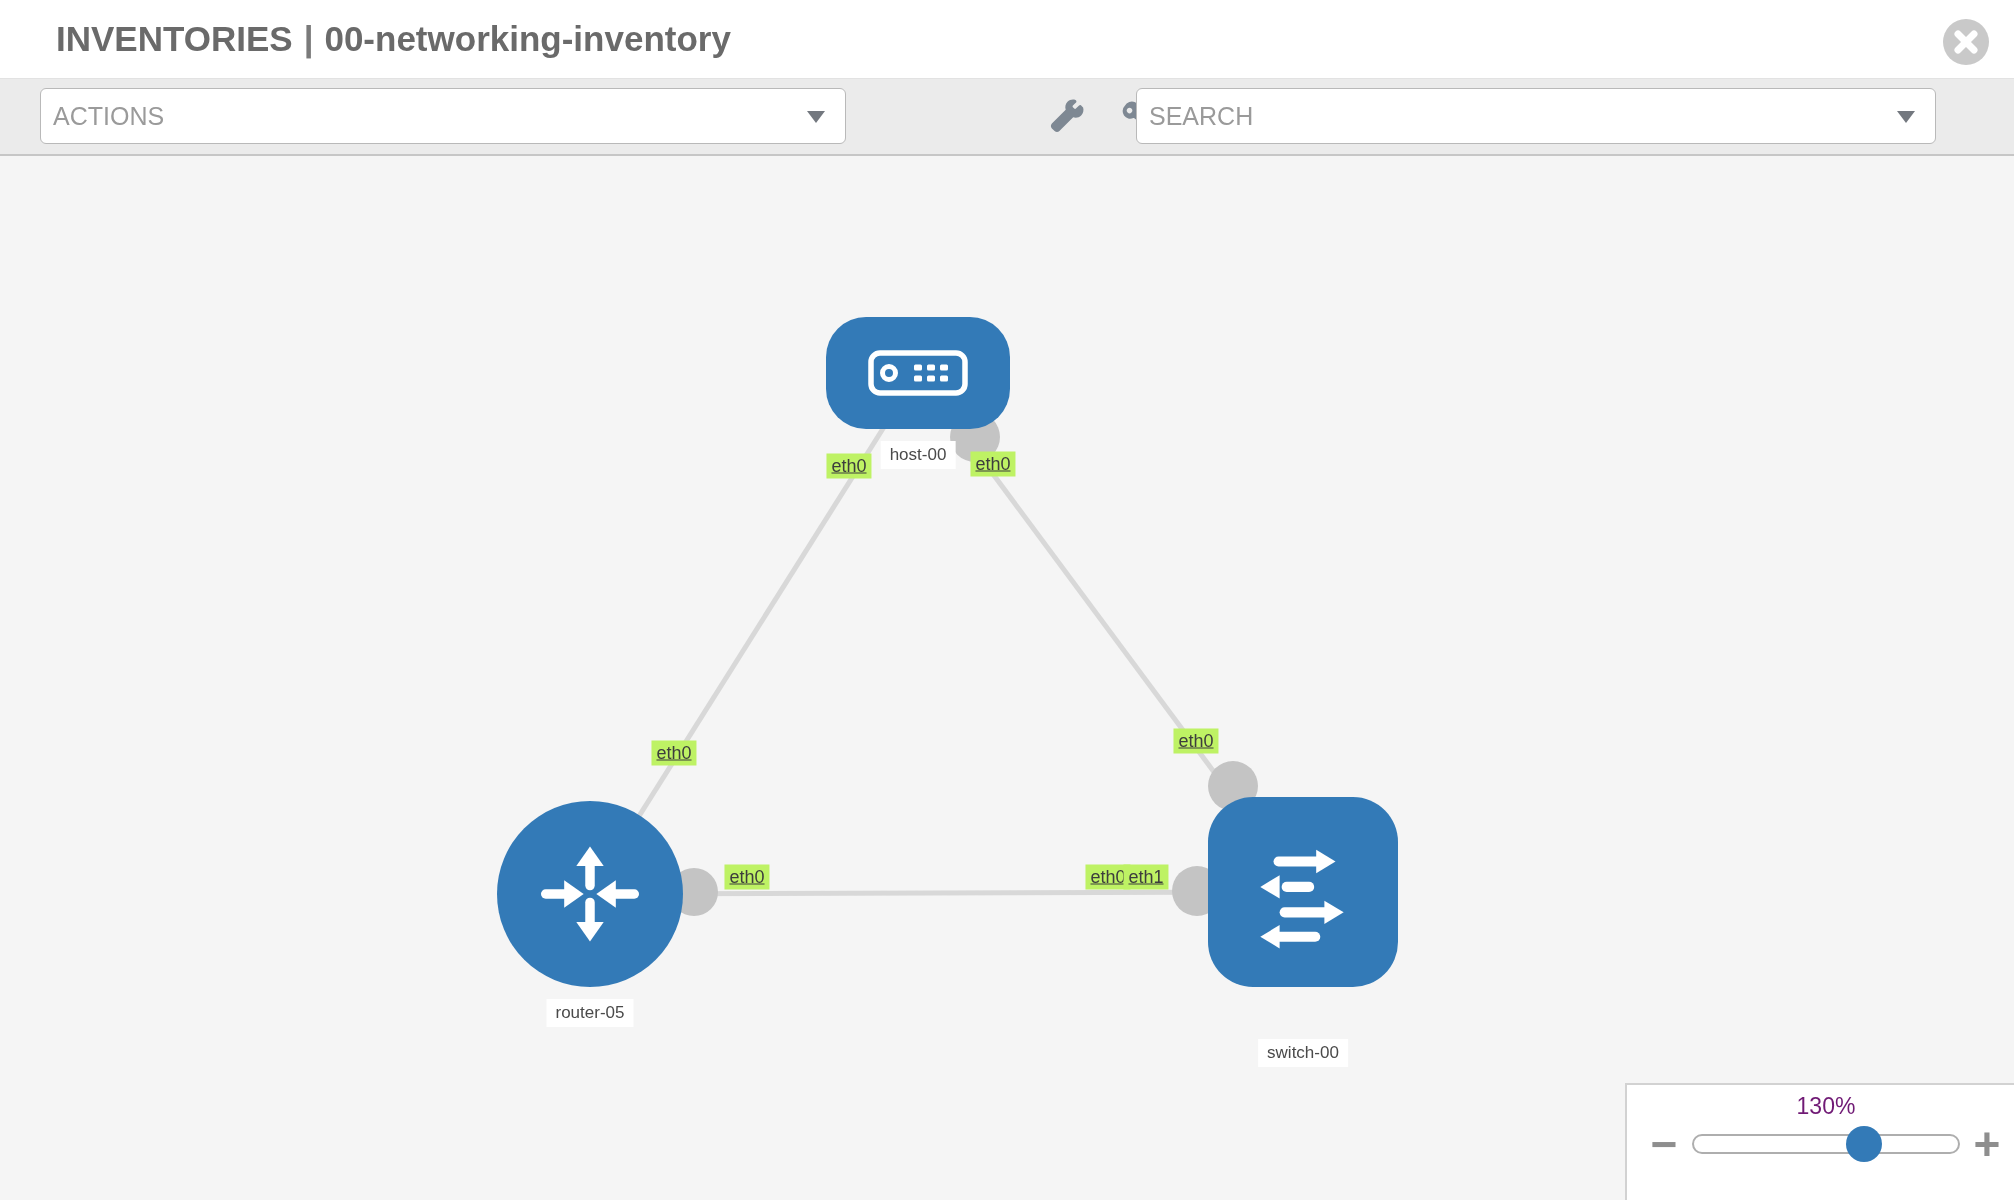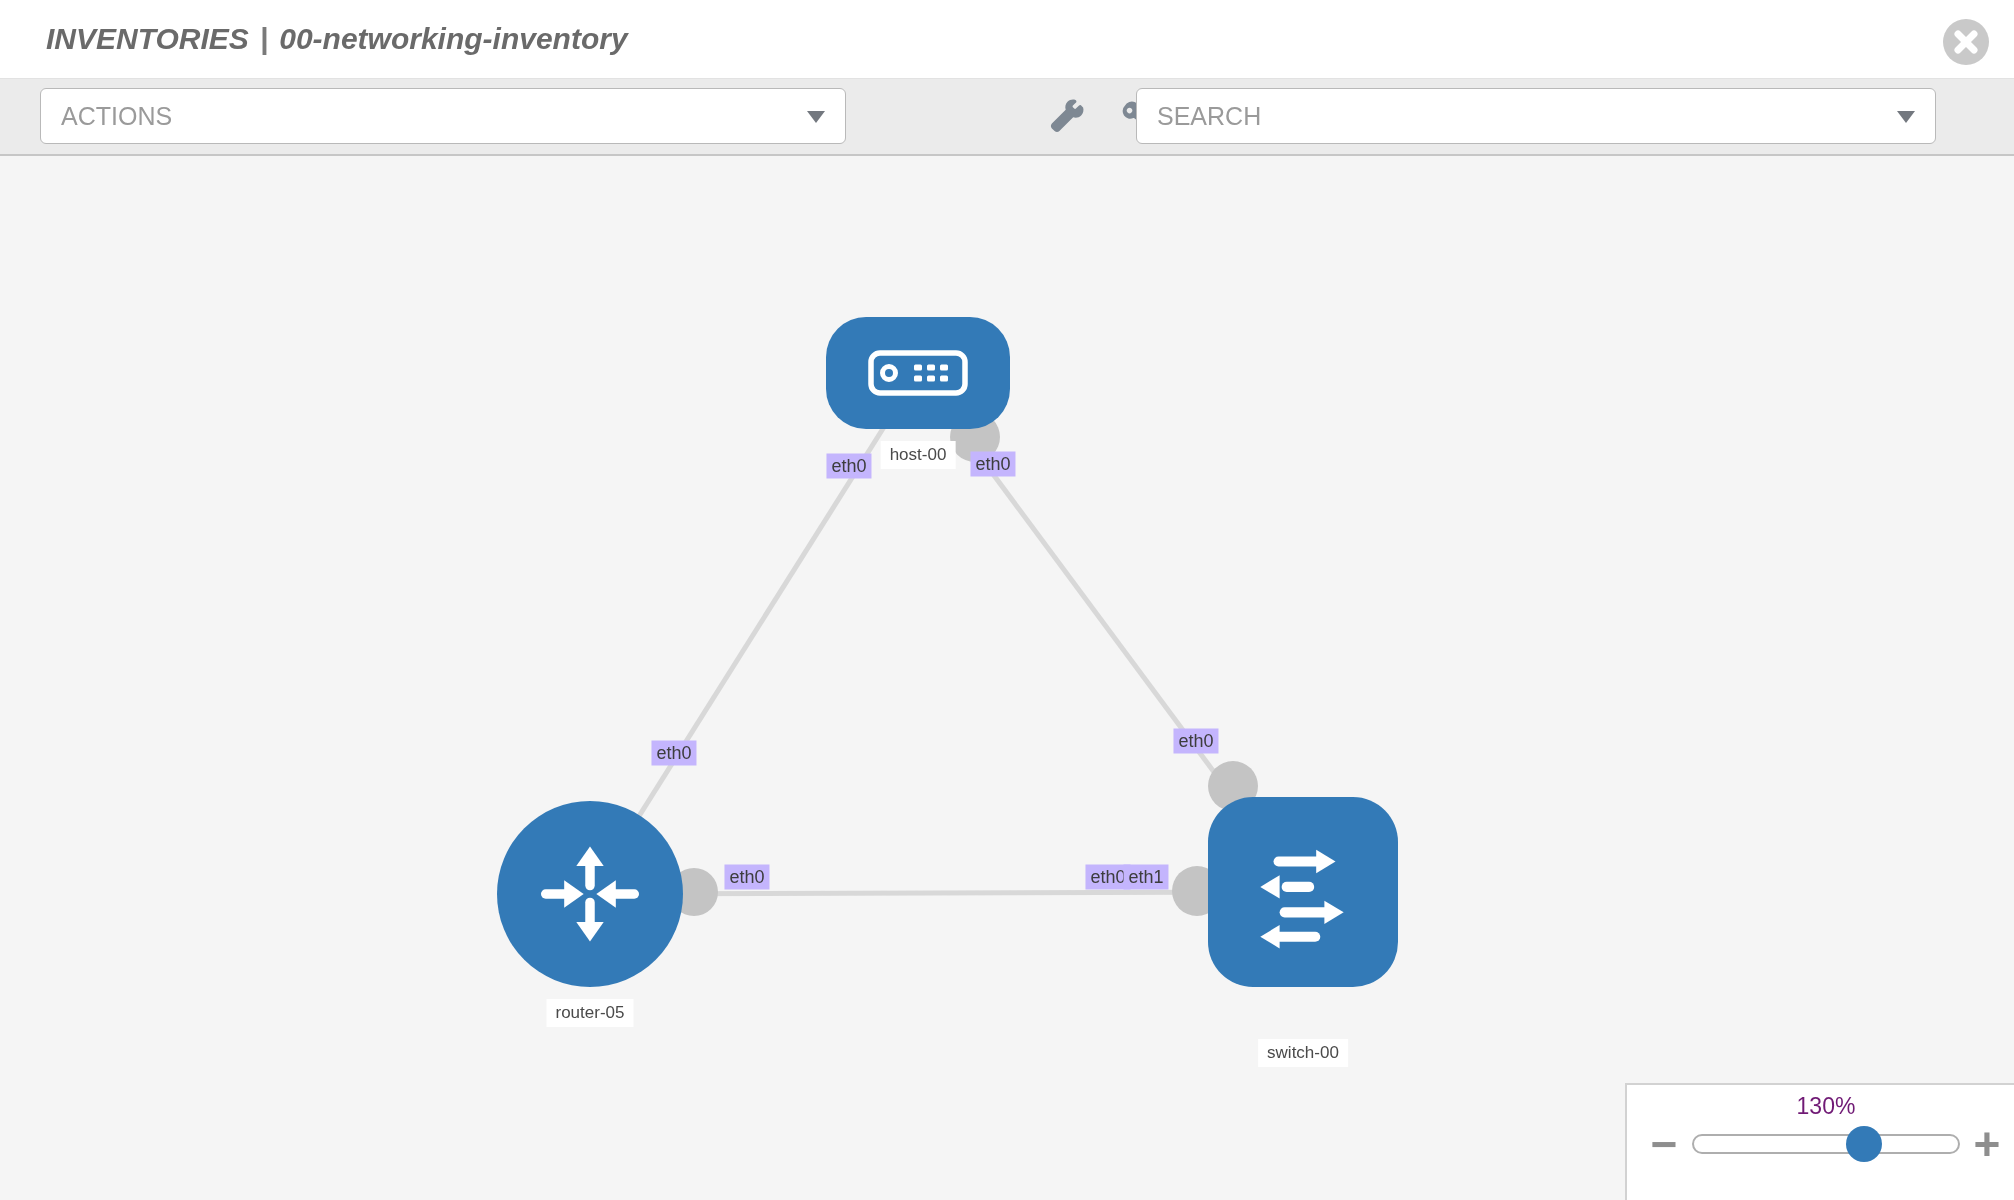--- a/index.html
+++ b/index.html
@@ -3,46 +3,46 @@
 <meta charset="utf-8">
 <style>
   html,body{margin:0;padding:0;}
   body{
     width:2014px;height:1200px;position:relative;overflow:hidden;
     background:#f5f5f5;font-family:"Liberation Sans",sans-serif;
     -webkit-font-smoothing:antialiased;
   }
   
   .header{position:absolute;top:0;left:0;right:0;height:78px;background:#fff;border-bottom:1px solid #e2e2e2;z-index:30;}
-  .title{position:absolute;left:46px;top:50%;transform:translateY(-50%);font-size:30px;font-weight:700;color:#6a6a6a;white-space:nowrap;font-style:italic;}
+  .title{position:absolute;left:56px;top:50%;transform:translateY(-50%);font-size:35px;font-weight:700;color:#6a6a6a;white-space:nowrap;}
   .title .sep{margin:0 11px;color:#7a7a7a;font-weight:700;}
   .close-btn{position:absolute;left:1943px;top:19px;width:46px;height:46px;border-radius:50%;
     background:#c9c9c9;border:none;padding:0;display:flex;align-items:center;justify-content:center;cursor:pointer;}
   
   .toolbar{position:absolute;top:79px;left:0;right:0;height:77px;background:#ebebeb;border-bottom:2px solid #c6c6c6;z-index:30;box-sizing:border-box;}
   .select{position:absolute;top:9px;height:56px;background:#fff;border:1px solid #b9b9b9;border-radius:6px;
-    display:flex;align-items:center;padding:0 20px;font-size:25px;color:#9a9a9a;cursor:pointer;box-sizing:border-box;}
+    display:flex;align-items:center;padding:0 12px;font-size:25px;color:#9a9a9a;cursor:pointer;box-sizing:border-box;}
   .select.actions{left:40px;width:806px;}
   .select.search{left:1124px;width:800px;margin-left:12px;}
   .caret{position:absolute;right:20px;top:50%;margin-top:-5px;width:0;height:0;
     border-left:9px solid transparent;border-right:9px solid transparent;border-top:12px solid #73787f;}
   .tool-btn{position:absolute;top:20px;width:36px;height:36px;background:none;border:none;padding:0;cursor:pointer;}
   .tool-btn.wrench{left:1048px;}
   .tool-btn.key{left:1118px;}
   .tool-btn svg{width:36px;height:36px;fill:#7e8893;}
   
   .canvas{position:absolute;top:158px;left:0;right:0;bottom:0;background:#f5f5f5;z-index:0;}
   #links-svg{position:absolute;top:0;left:0;width:2014px;height:1200px;z-index:1;pointer-events:none;}
   
   .node{position:absolute;background:#337ab7;display:flex;align-items:center;justify-content:center;z-index:2;cursor:pointer;}
   .node svg{display:block;}
   .node-label{position:absolute;transform:translate(-50%,-50%);background:#fff;color:#4a4a4a;
     font-size:17px;padding:4px 9px;white-space:nowrap;z-index:4;}
-  .iface-label{position:absolute;transform:translate(-50%,-50%);background:#c4b5fd;color:#3d3d3d;
-    font-size:18px;padding:2px 5px;white-space:nowrap;z-index:3;}
+  .iface-label{position:absolute;transform:translate(-50%,-50%);background:#bef264;color:#3d3d3d;
+    font-size:18px;padding:2px 5px;white-space:nowrap;z-index:3;text-decoration:underline;}
   
   .zoom-panel{position:absolute;left:1625px;top:1083px;right:0;bottom:0;background:#fff;
     border-left:2px solid #d2d2d2;border-top:2px solid #d2d2d2;z-index:10;box-sizing:border-box;}
   .zoom-level{position:absolute;left:65px;top:8px;width:268px;text-align:center;font-size:23px;color:#701a75;}
   .zoom-btn{position:absolute;top:37px;width:40px;height:44px;display:flex;align-items:center;justify-content:center;
     font-size:46px;font-weight:700;color:#8e8e8e;background:none;border:none;padding:0;cursor:pointer;font-family:"Liberation Sans",sans-serif;}
   .zoom-btn.minus{left:17px;}
   .zoom-btn.plus{left:340px;}
   .slider-track{position:absolute;left:65px;top:49px;width:268px;height:20px;border:2px solid #aeaeae;
     border-radius:12px;background:#fff;box-sizing:border-box;cursor:pointer;}

